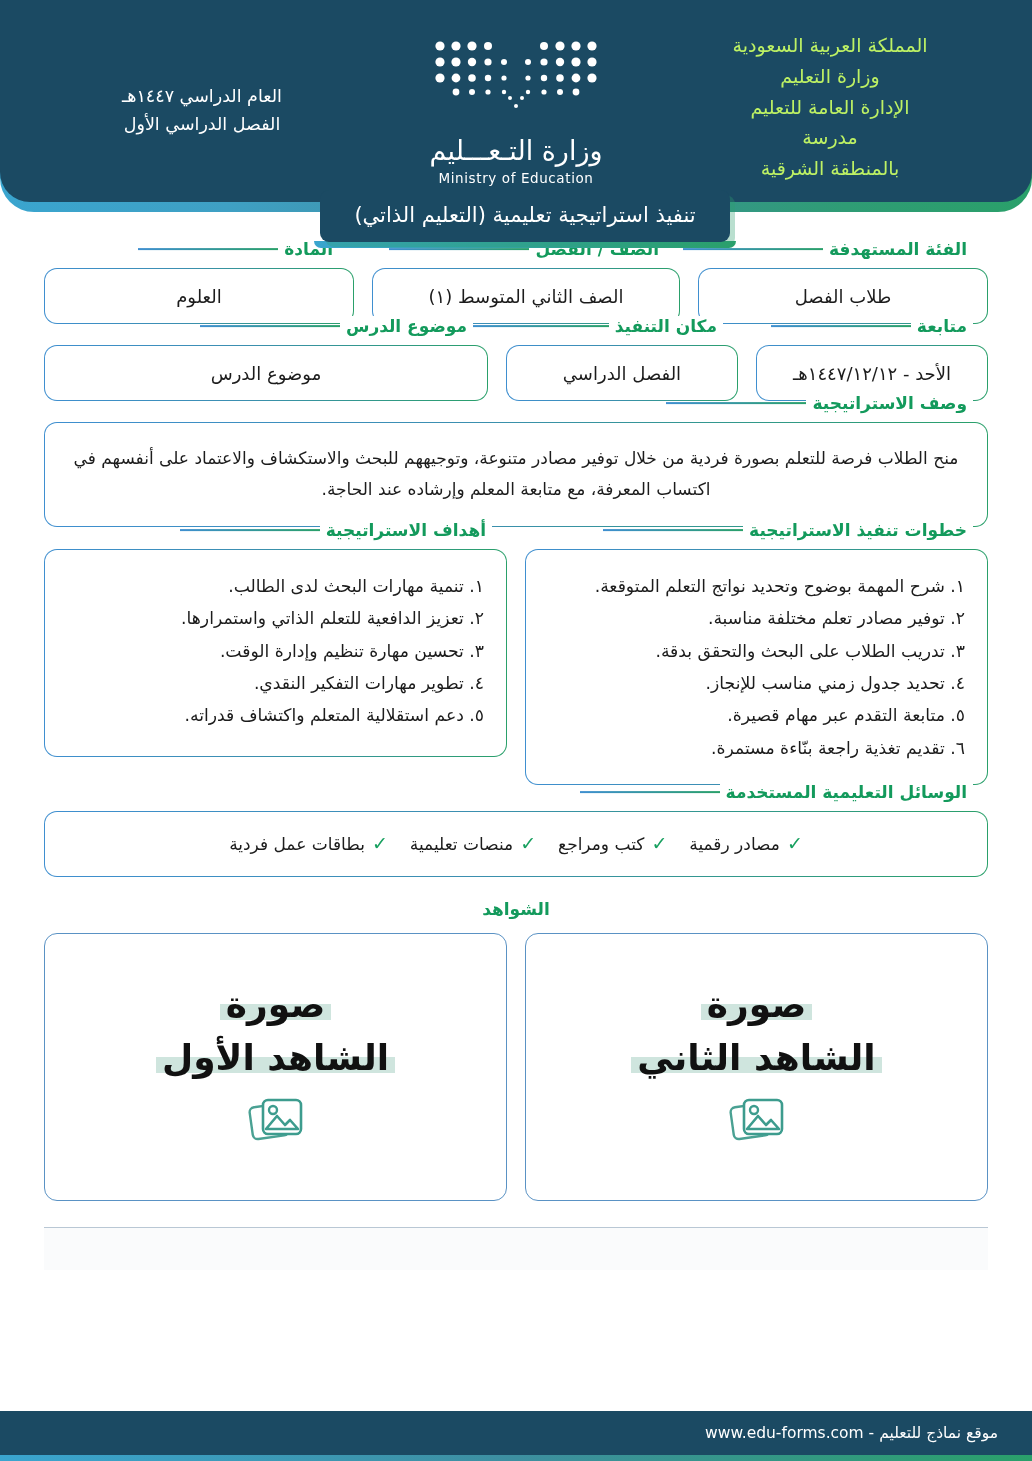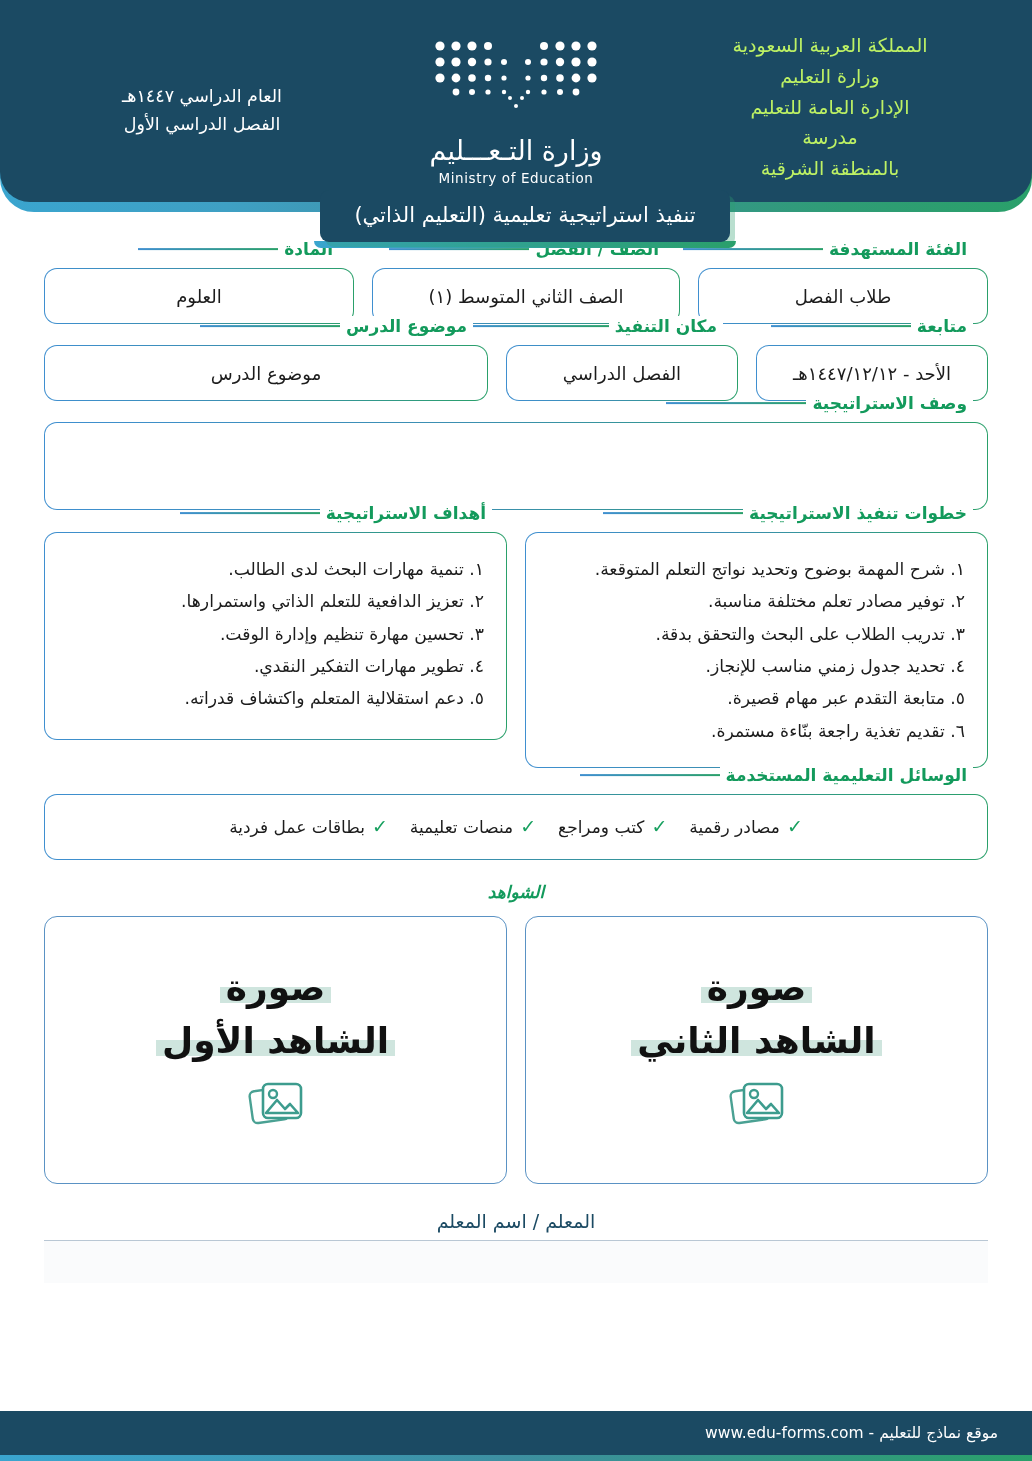--- a/index.html
+++ b/index.html
@@ -242,21 +242,20 @@
   }
   .res-check { color: #17a05f; font-size: 19px; line-height: 1; }
 
   
   .evidence-title {
     text-align: center;
     color: #139a5c;
     font-size: 17px;
     font-weight: 700;
     margin: 22px 0 14px 0;
-    font-style: italic;
   }
   .evidence-row { display: flex; gap: 18px; }
   .ev-card {
     flex: 1 1 0;
     border: 1.4px solid #5a92c4;
     border-radius: 13px;
     background: #fff;
     height: 268px;
     display: flex;
     flex-direction: column;
@@ -428,20 +427,21 @@
       </div>
       <div class="fld w-topic">
         <span class="legend">موضوع الدرس</span>
         <span class="val">موضوع الدرس</span>
       </div>
     </div>
 
     <div class="desc-box">
       <div class="fld">
         <span class="legend">وصف الاستراتيجية</span>
+        <div class="desc-text">منح الطلاب فرصة للتعلم بصورة فردية من خلال توفير مصادر متنوعة، وتوجيههم للبحث والاستكشاف والاعتماد على أنفسهم في اكتساب المعرفة، مع متابعة المعلم وإرشاده عند الحاجة.</div>
       </div>
     </div>
 
     <div class="two-col">
 
       <div class="col-half">
         <div class="fld">
           <span class="legend">خطوات تنفيذ الاستراتيجية</span>
           <ul class="lst">
             <li>١. شرح المهمة بوضوح وتحديد نواتج التعلم المتوقعة.</li>
@@ -519,21 +519,20 @@
               <circle cx="26" cy="16" r="4" stroke="#3d9c8e" stroke-width="2.4" fill="none"></circle>
               <path d="M19 35 L30 22 L38 31 L43 26 L51 35 Z" fill="#ffffff" stroke="#3d9c8e" stroke-width="2.6" stroke-linejoin="round"></path>
             </svg>
           </div>
         </div>
 
       </div>
     </div>
 
     <div class="sign-wrap">
-      <div class="sign-label">المعلم / اسم المعلم</div>
       <div class="sign-line"></div>
       <div class="sign-field"></div>
     </div>
 
   </div>
 
   <div class="footer-wrap">
     <div class="footer-accent"></div>
     <div class="footer-bar">
       <span class="footer-text">موقع نماذج للتعليم - www.edu-forms.com</span>

